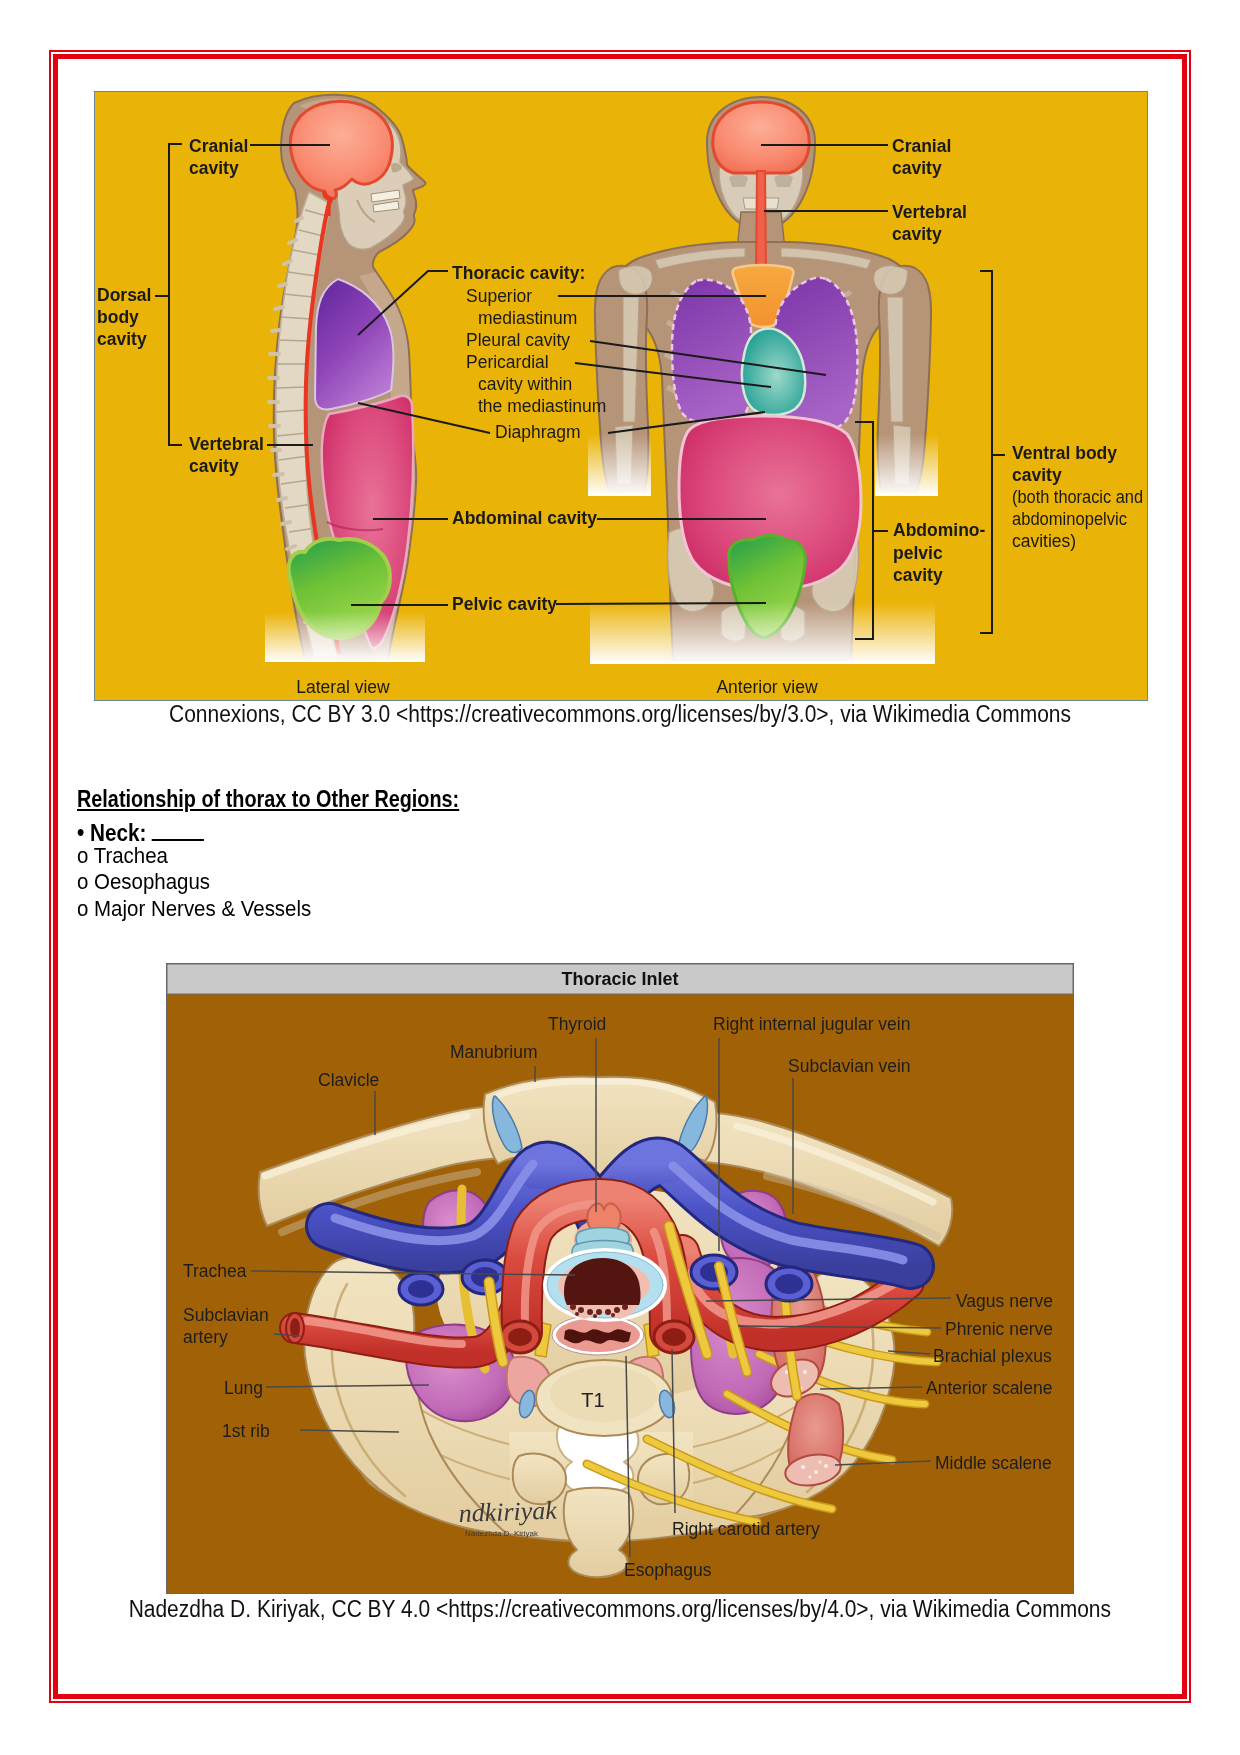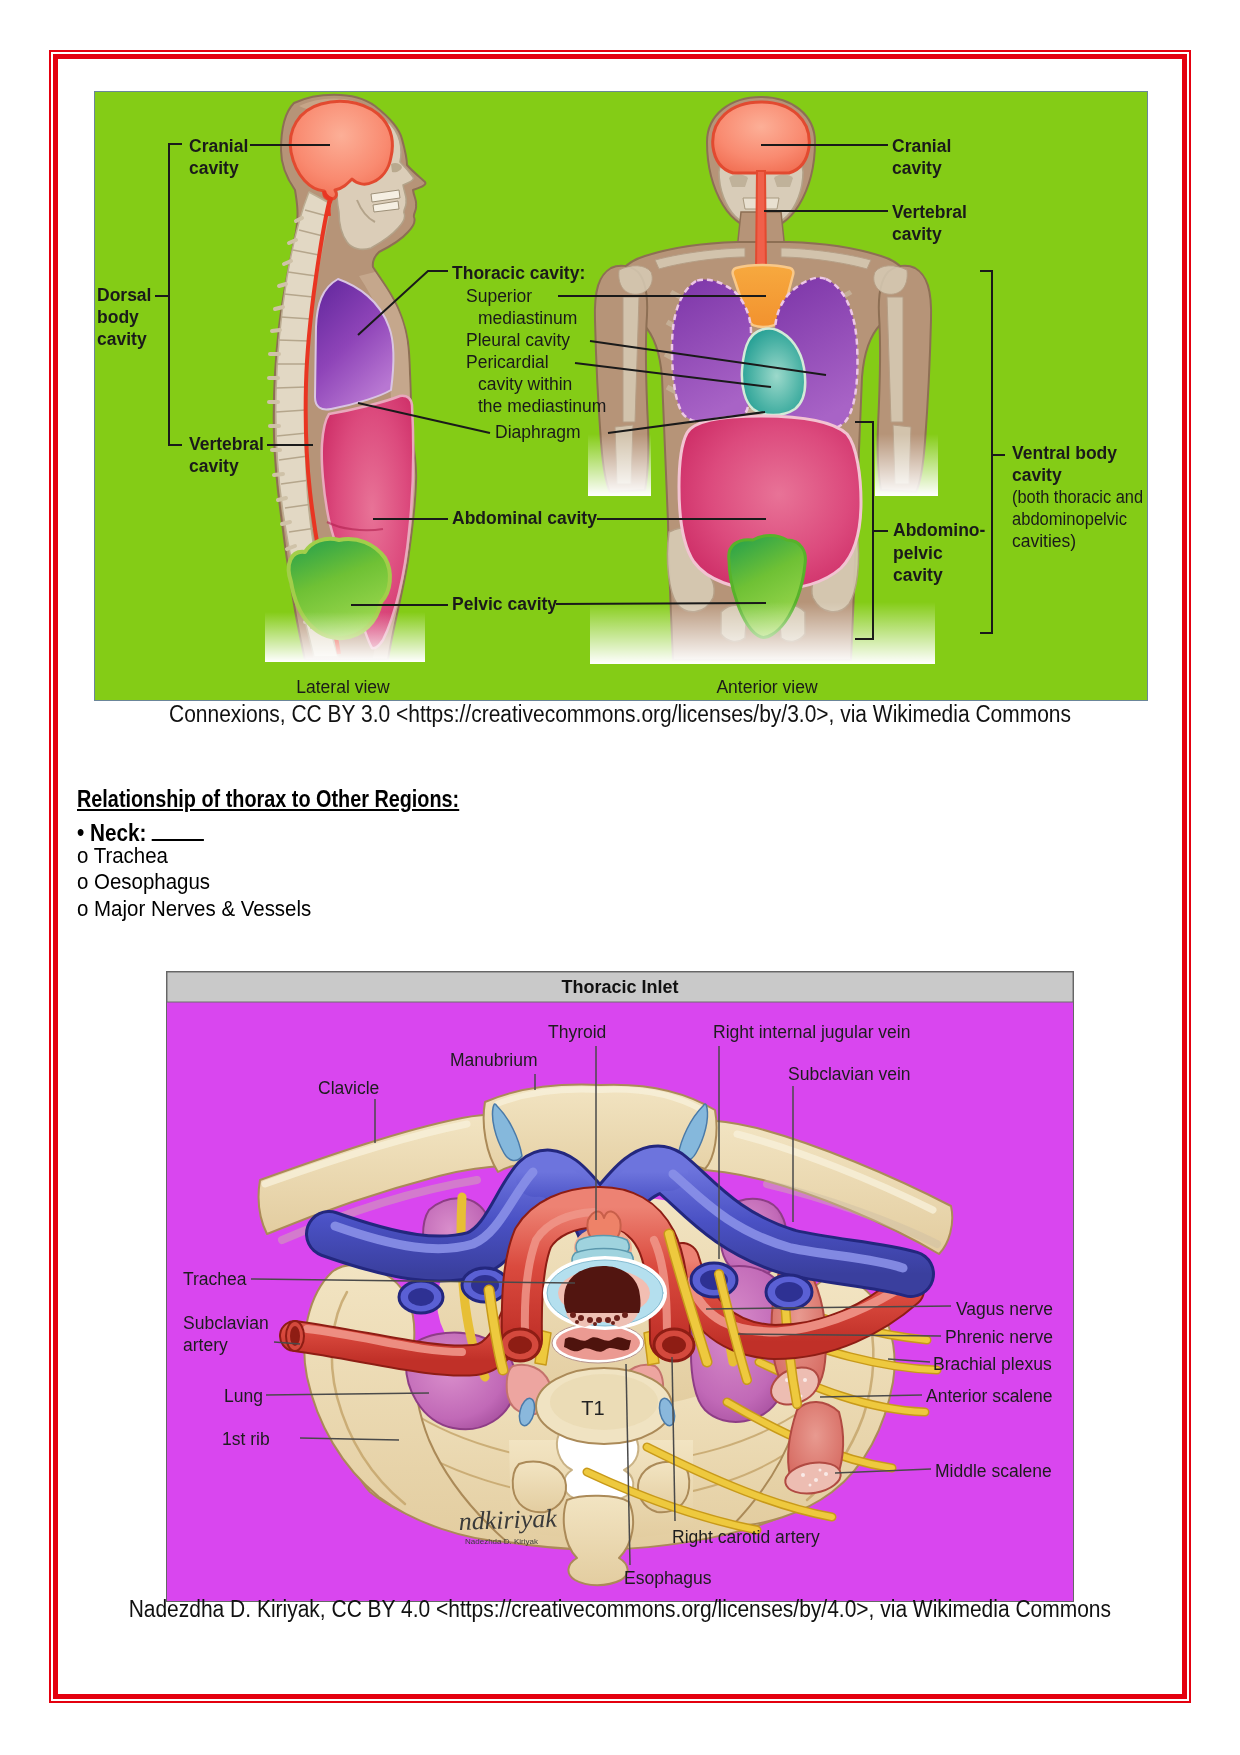--- a/index.html
+++ b/index.html
@@ -1,27 +1,27 @@
 <!DOCTYPE html>
 <html><head>
 <meta charset="utf-8">
 <style>
   html,body{margin:0;padding:0;background:#ffffff;}
   body{position:relative;width:1240px;height:1755px;font-family:"Liberation Sans",sans-serif;overflow:hidden;}
   .b1{position:absolute;left:49px;top:50px;width:1138px;height:1649px;border:2px solid #e4000f;}
   .b2{position:absolute;left:2px;top:2px;right:2px;bottom:2px;border:5px solid #e4000f;}
-  .img1{position:absolute;left:94px;top:91px;width:1052px;height:608px;border:1px solid #6b8699;background:#84cc16;text-decoration:underline;}
+  .img1{position:absolute;left:94px;top:91px;width:1052px;height:608px;border:1px solid #6b8699;background:#eab308;text-decoration:underline;}
   .cap1{position:absolute;left:0px;top:701px;width:1240px;text-align:center;font-size:23px;color:#111;transform:scaleX(0.912);transform-origin:620px 0;}
   .txt{position:absolute;left:77px;color:#000;}
   .h1{top:786px;font-size:23px;font-weight:bold;text-decoration:underline;transform:scaleX(0.862);transform-origin:0 0;}
   .n1{top:815px;font-size:23px;font-weight:bold;transform:scaleX(0.90);transform-origin:0 0;}
   .o1{top:843px;font-size:22px;transform:scaleX(0.93);transform-origin:0 0;}
   .o2{top:869px;font-size:22px;transform:scaleX(0.93);transform-origin:0 0;}
   .o3{top:896px;font-size:22px;transform:scaleX(0.93);transform-origin:0 0;}
-  .img2{position:absolute;left:166px;top:963px;width:906px;height:629px;border:1px solid #666;background:#d946ef;margin-top:8px;}
+  .img2{position:absolute;left:166px;top:963px;width:906px;height:629px;border:1px solid #666;background:#a16207;}
   .cap2{position:absolute;left:0px;top:1596px;width:1240px;text-align:center;font-size:23px;color:#111;transform:scaleX(0.912);transform-origin:618px 0;}
 </style>
 </head>
 <body>
 <div class="b1">
     <div class="b2"></div>
   </div>
 
 <div class="img1" id="fig1box">
 <svg width="1052" height="608" viewBox="0 0 1052 608" font-family="Liberation Sans, sans-serif">

